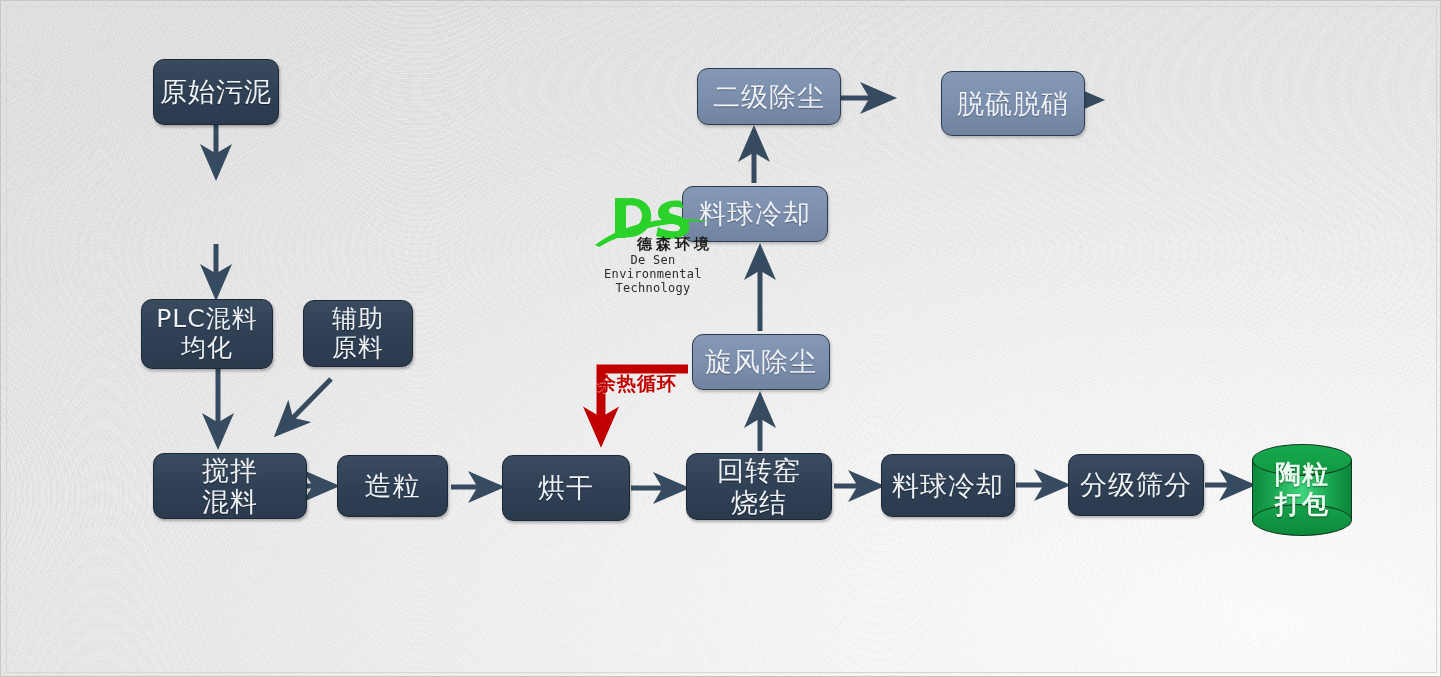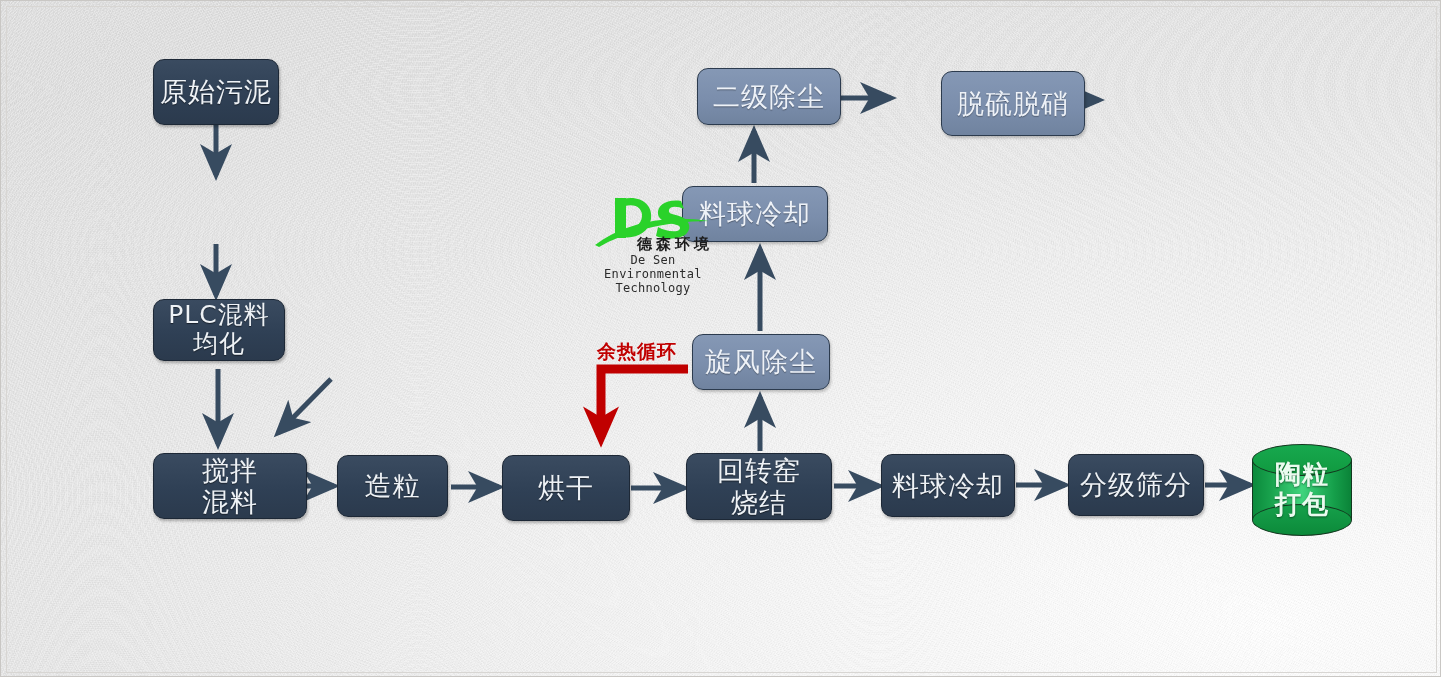--- a/index.html
+++ b/index.html
@@ -131,20 +131,21 @@
 
   .redlabel {
     position: absolute;
     color: #c00000;
     font-size: 19px;
     font-weight: bold;
     letter-spacing: 1px;
     z-index: 5;
     white-space: nowrap;
     text-shadow: 0 1px 0 rgba(255,255,255,0.5);
+    margin-top: 32px;
   }
 
   
   #logo {
     position: absolute;
     left: 592px;
     top: 190px;
     width: 120px;
     height: 82px;
     z-index: 6;
@@ -223,25 +224,29 @@
     <line x1="1042" y1="99" x2="1098" y2="99" stroke="#374b60" stroke-width="5" marker-end="url(#ah)"></line>
 
     <path d="M 687 368 L 600 368 L 600 436" fill="none" stroke="#c00000" stroke-width="9" marker-end="url(#ahred)"></path>
   </svg>
 
   <div class="node dark" style="left:152px; top:58px; width:126px; height:66px;">
     <span>原始污泥</span>
   </div>
 
 
-  <div class="node dark small" style="left:152px; top:298px; width:132px; height:62px;">
+  <div class="node dark small" style="left:140px; top:298px; width:132px; height:70px;">
     <span>PLC混料
 均化</span>
   </div>
 
+  <div class="node dark small" style="left:302px; top:299px; width:110px; height:67px;">
+    <span>辅助
+原料</span>
+  </div>
 
   <div class="node dark" style="left:152px; top:452px; width:154px; height:66px;">
     <span>搅拌
 混料</span>
   </div>
 
   <div class="node dark" style="left:336px; top:454px; width:111px; height:62px;">
     <span>造粒</span>
   </div>
 

